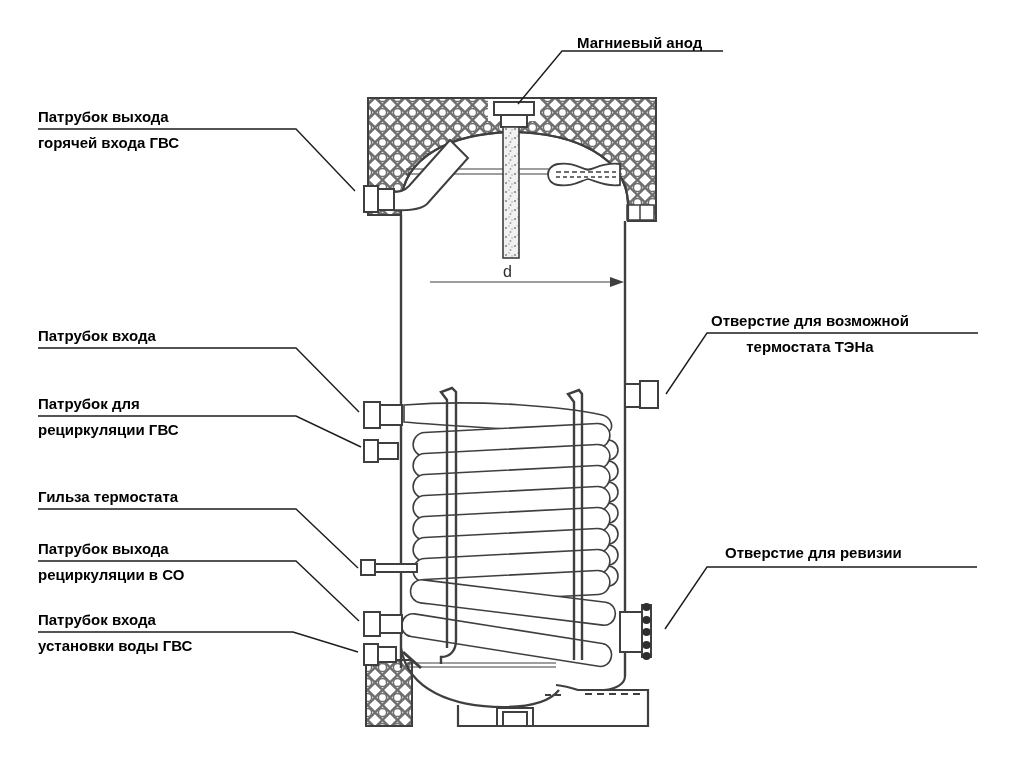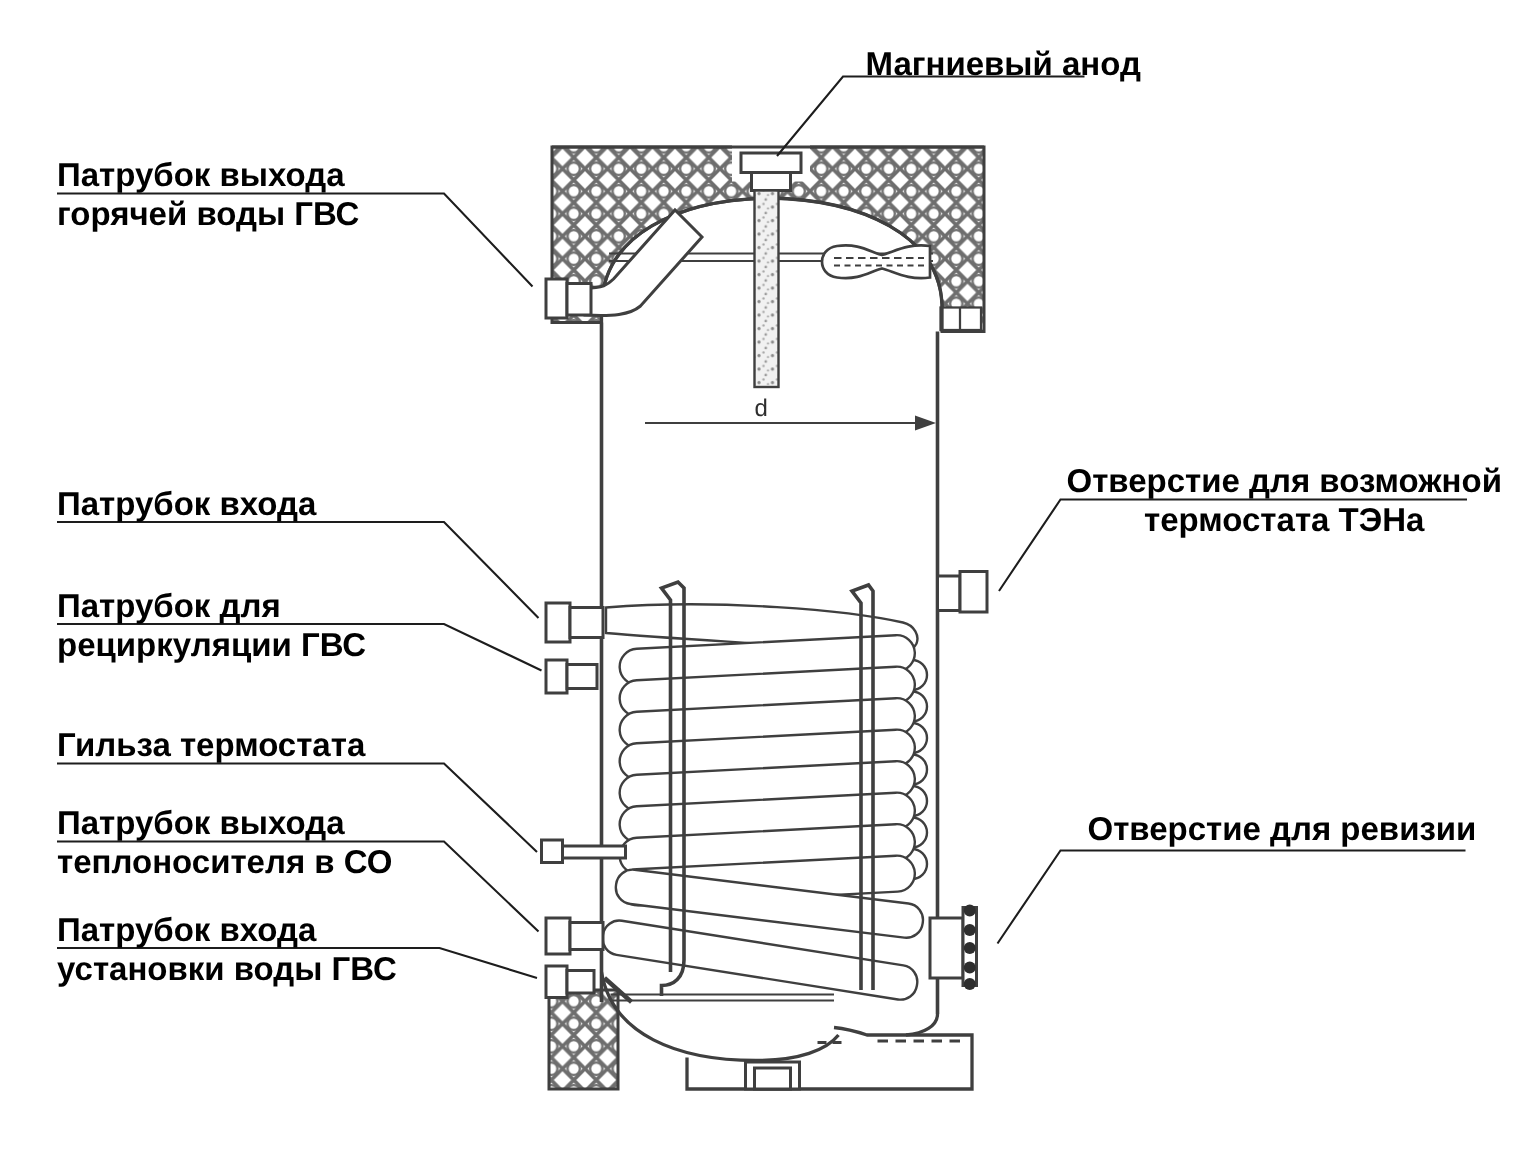--- a/index.html
+++ b/index.html
@@ -2,21 +2,21 @@
 <html><head>
 <meta charset="utf-8">
 <style>
   html,body{margin:0;padding:0;background:#fff;}
   #stage{
     position:relative;width:1019px;height:775px;background:#ffffff;
     font-family:"Liberation Sans","DejaVu Sans",sans-serif;overflow:hidden;
   }
   #drawing{position:absolute;left:0;top:0;}
   .lbl{
-    position:absolute;color:#000;font-weight:bold;font-size:22px;line-height:26px;
+    position:absolute;color:#000;font-weight:bold;font-size:15px;line-height:26px;
     white-space:nowrap;letter-spacing:0px;
   }
   .lbl .l1,.lbl .l2{display:block;}
   #lbl-anode          {left:577px;top:30px;}
   #lbl-hot-out        {left:38px; top:104px;}
   #lbl-co-in          {left:38px; top:323px;}
   #lbl-recirc         {left:38px; top:391px;}
   #lbl-thermo         {left:38px; top:484px;}
   #lbl-co-out         {left:38px; top:536px;}
   #lbl-cold-in        {left:38px; top:607px;}
@@ -193,39 +193,39 @@
       <path d="M977,567 L707,567 L665,629"></path>
     </g>
   </svg>
 
   <div class="lbl" id="lbl-anode">
     <span class="l1">Магниевый анод</span>
   </div>
 
   <div class="lbl" id="lbl-hot-out">
     <span class="l1">Патрубок выхода</span>
-    <span class="l2">горячей воды ГВС</span>
+    <span class="l2">горячей входа ГВС</span>
   </div>
 
   <div class="lbl" id="lbl-co-in">
     <span class="l1">Патрубок входа</span>
   </div>
 
   <div class="lbl" id="lbl-thermo">
     <span class="l1">Гильза термостата</span>
   </div>
 
   <div class="lbl" id="lbl-recirc">
     <span class="l1">Патрубок для</span>
     <span class="l2">рециркуляции ГВС</span>
   </div>
 
   <div class="lbl" id="lbl-co-out">
     <span class="l1">Патрубок выхода</span>
-    <span class="l2">теплоносителя в СО</span>
+    <span class="l2">рециркуляции в СО</span>
   </div>
 
   <div class="lbl" id="lbl-cold-in">
     <span class="l1">Патрубок входа</span>
     <span class="l2">установки воды ГВС</span>
   </div>
 
   <div class="lbl" id="lbl-ten">
     <span class="l1">Отверстие для возможной</span>
     <span class="l2">термостата ТЭНа</span>

